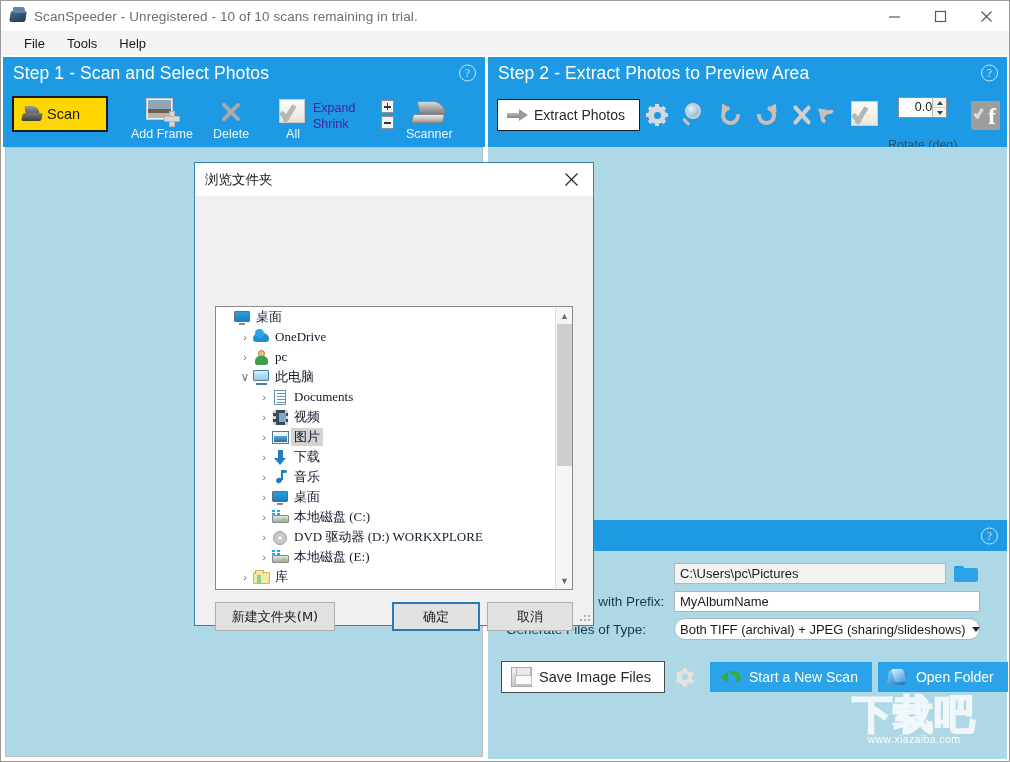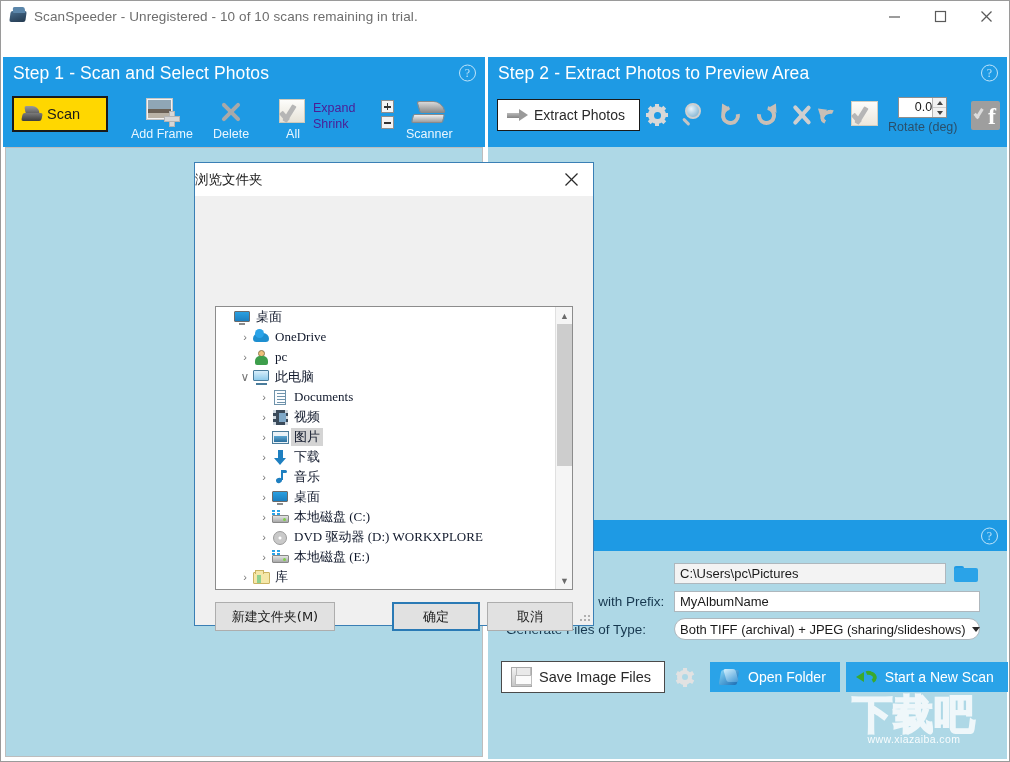--- a/index.html
+++ b/index.html
@@ -333,21 +333,21 @@
   }
   .spinner .arrows i {
     flex: 1; display: flex; align-items: center; justify-content: center;
   }
   .spinner .arrows i:first-child { border-bottom: 1px solid #cdcdcd; }
   .spinner .arrows i:before {
     content: ""; border-left: 3.2px solid transparent; border-right: 3.2px solid transparent;
   }
   .spinner .arrows i:first-child:before { border-bottom: 4px solid #444; }
   .spinner .arrows i:last-child:before { border-top: 4px solid #444; }
-  .spinner-lbl { font-size: 12.5px; color: #2a4f6b; margin-top: 2px; }
+  .spinner-lbl { font-size: 12.5px; color: #2a4f6b; margin-top: 20px; }
 
   .ico-fb {
     width: 29px; height: 29px; background: #9e9e9e; position: relative;
     border-radius: 2px;
   }
   .ico-fb .f {
     position: absolute; right: 4px; top: 1px; font-size: 24px; color: #ffffff;
     font-family: "Liberation Serif", serif; font-weight: bold; line-height: 28px;
   }
   .ico-fb .chk:before {
@@ -499,21 +499,21 @@
   .dialog {
     position: absolute; left: 193px; top: 161px; width: 400px; height: 464px;
     background: #f0f0f0; border: 1px solid #3a7fb5;
     box-shadow: 0 0 0 0 rgba(0,0,0,0);
   }
   .dlg-title {
     position: relative; height: 33px; background: #ffffff;
     display: flex; align-items: center;
   }
   .dlg-title .t {
-    font-size: 13.5px; color: #1a1a1a; 
+    font-size: 13.5px; color: #1a1a1a; padding-left: 10px;
     font-family: "DejaVu Sans", sans-serif;
   }
   .dlg-close {
     position: absolute; right: 0; top: 0; width: 44px; height: 33px;
     display: flex; align-items: center; justify-content: center; color: #2a2a2a;
   }
   .dlg-body { position: relative; height: 429px; background: #f0f0f0; }
 
   .tree {
     position: absolute; left: 20px; top: 110px; width: 358px; height: 284px;
@@ -704,20 +704,25 @@
       </div>
       <div class="winbtn">
         <svg width="13" height="13" viewBox="0 0 13 13">
             <line x1="1.5" y1="1.5" x2="11.5" y2="11.5" stroke="#5a5a5a" stroke-width="1.2"></line>
             <line x1="11.5" y1="1.5" x2="1.5" y2="11.5" stroke="#5a5a5a" stroke-width="1.2"></line>
           </svg>
       </div>
     </div>
   </div>
 
+  <div class="menubar">
+    <div class="menu-item">File</div>
+    <div class="menu-item">Tools</div>
+    <div class="menu-item">Help</div>
+  </div>
 
   <div class="body-wrap">
 
     <div class="panel-left">
       <div class="step-header">
         <div class="step-title">Step 1 - Scan and Select Photos</div>
         <div class="help-badge">?</div>
       </div>
 
       <div class="toolbar toolbar-1">
@@ -894,29 +899,29 @@
               <div class="ico-floppy"></div>
               <div class="lbl">Save Image Files</div>
             </div>
             <div class="gear-small">
               <i style="transform:rotate(0deg)"></i>
                 <i style="transform:rotate(60deg)"></i>
                 <i style="transform:rotate(120deg)"></i>
               <div class="g"></div>
             </div>
             <div class="blue-btn">
-              <div class="ico-openfolder"></div>
-              <div class="lbl">Open Folder</div>
-            </div>
-            <div class="blue-btn">
               <div class="ico-greenback">
                 <div class="a"></div>
                   <div class="t"></div>
               </div>
               <div class="lbl">Start a New Scan</div>
+            </div>
+            <div class="blue-btn">
+              <div class="ico-openfolder"></div>
+              <div class="lbl">Open Folder</div>
             </div>
           </div>
 
           <div class="watermark">
             <div class="wm-text">下载吧</div>
             <div class="wm-sub">www.xiazaiba.com</div>
           </div>
         </div>
       </div>
     </div>

